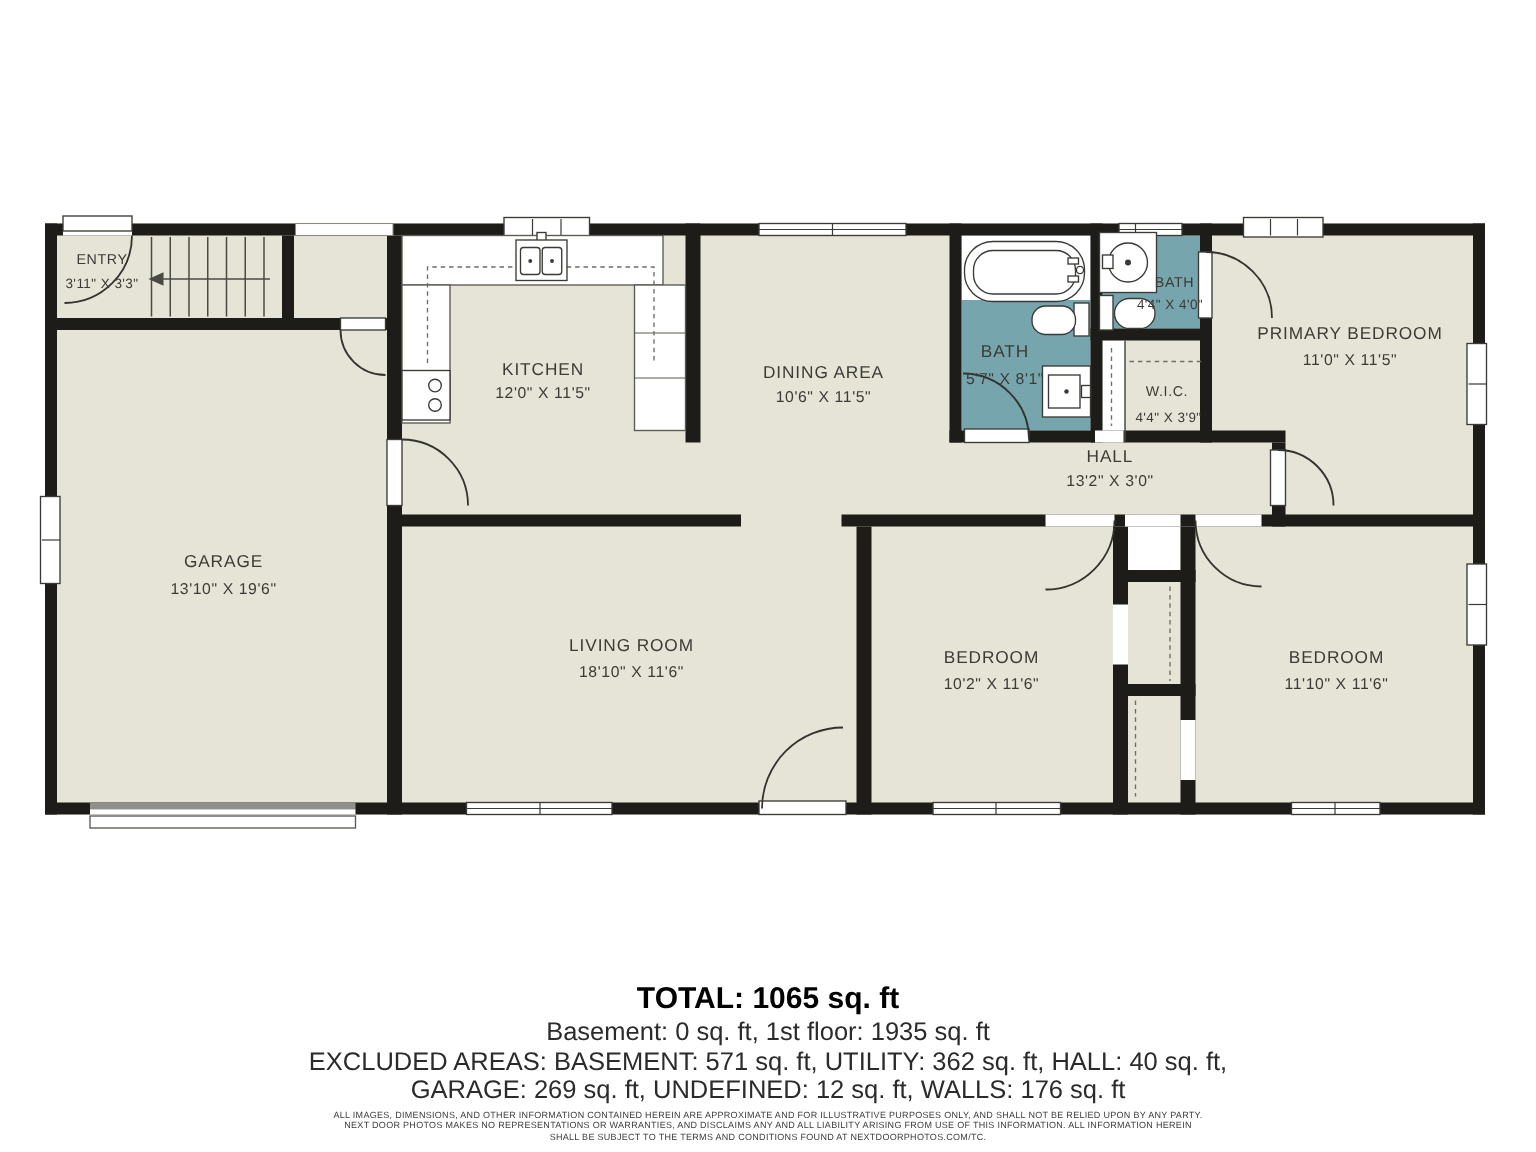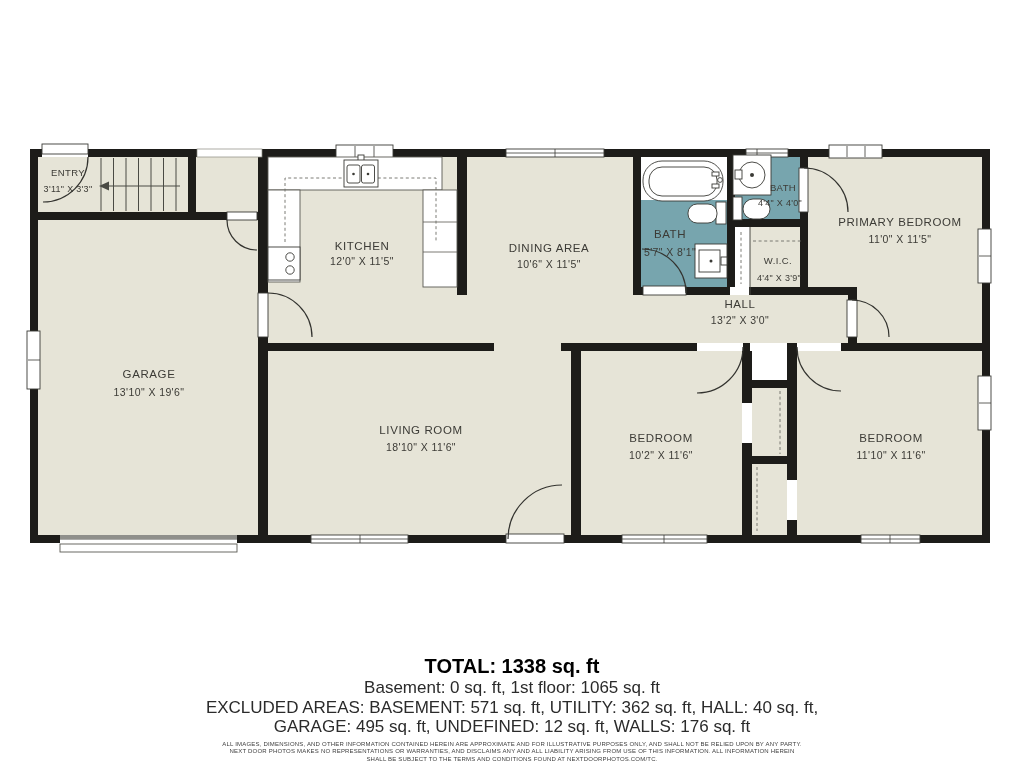--- a/index.html
+++ b/index.html
@@ -220,24 +220,24 @@
       <text class="rname" x="421" y="434">LIVING ROOM</text>
       <text class="rdim" x="421" y="451">18'10" X 11'6"</text>
       <text class="rname" x="661" y="442">BEDROOM</text>
       <text class="rdim" x="661" y="459">10'2" X 11'6"</text>
       <text class="rname" x="891" y="442">BEDROOM</text>
       <text class="rdim" x="891" y="459">11'10" X 11'6"</text>
     </g>
   </svg>
 
   <div class="summary">
-    <div class="s-total">TOTAL: 1338 sq. ft</div>
-    <div class="s-line">Basement: 0 sq. ft, 1st floor: 1065 sq. ft</div>
+    <div class="s-total">TOTAL: 1065 sq. ft</div>
+    <div class="s-line">Basement: 0 sq. ft, 1st floor: 1935 sq. ft</div>
     <div class="s-line">EXCLUDED AREAS: BASEMENT: 571 sq. ft, UTILITY: 362 sq. ft, HALL: 40 sq. ft,</div>
-    <div class="s-line">GARAGE: 495 sq. ft, UNDEFINED: 12 sq. ft, WALLS: 176 sq. ft</div>
+    <div class="s-line">GARAGE: 269 sq. ft, UNDEFINED: 12 sq. ft, WALLS: 176 sq. ft</div>
     <div class="s-disc">
       <div>ALL IMAGES, DIMENSIONS, AND OTHER INFORMATION CONTAINED HEREIN ARE APPROXIMATE AND FOR ILLUSTRATIVE PURPOSES ONLY, AND SHALL NOT BE RELIED UPON BY ANY PARTY.</div>
       <div>NEXT DOOR PHOTOS MAKES NO REPRESENTATIONS OR WARRANTIES, AND DISCLAIMS ANY AND ALL LIABILITY ARISING FROM USE OF THIS INFORMATION. ALL INFORMATION HEREIN</div>
       <div>SHALL BE SUBJECT TO THE TERMS AND CONDITIONS FOUND AT NEXTDOORPHOTOS.COM/TC.</div>
     </div>
   </div>
 
 </div>
 
 </body></html>

